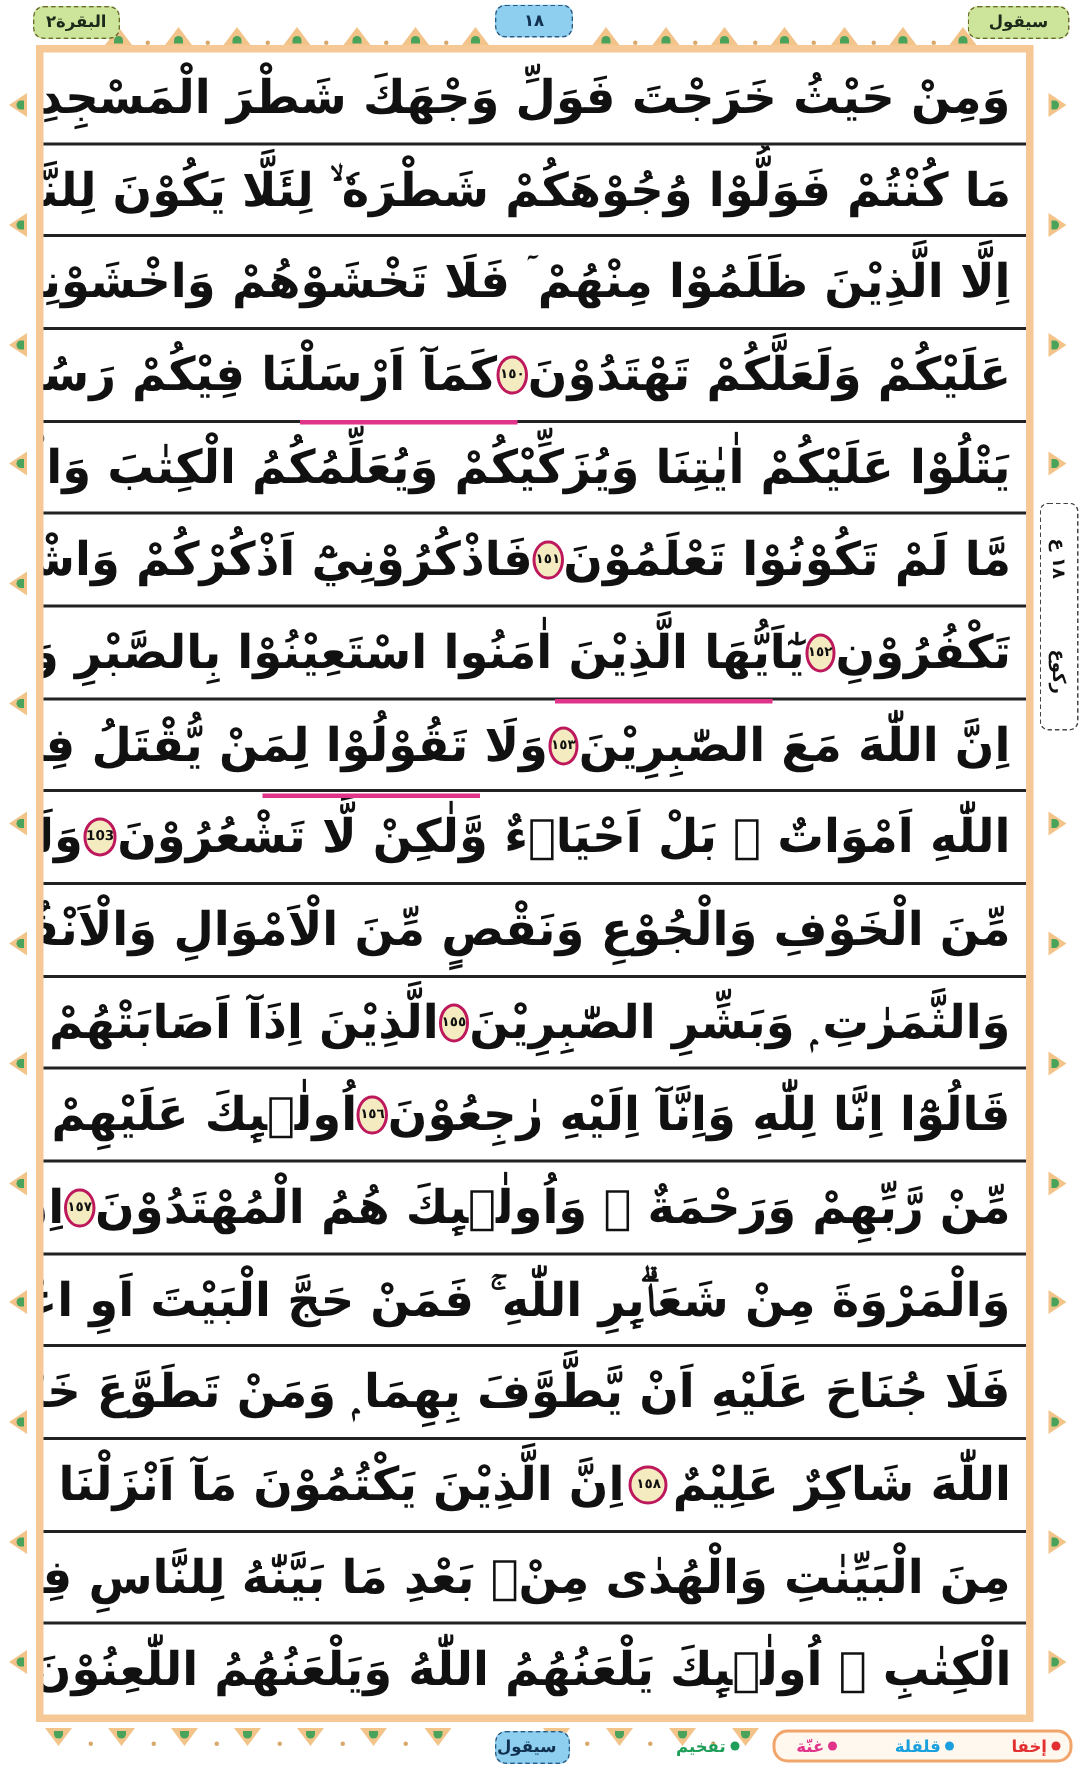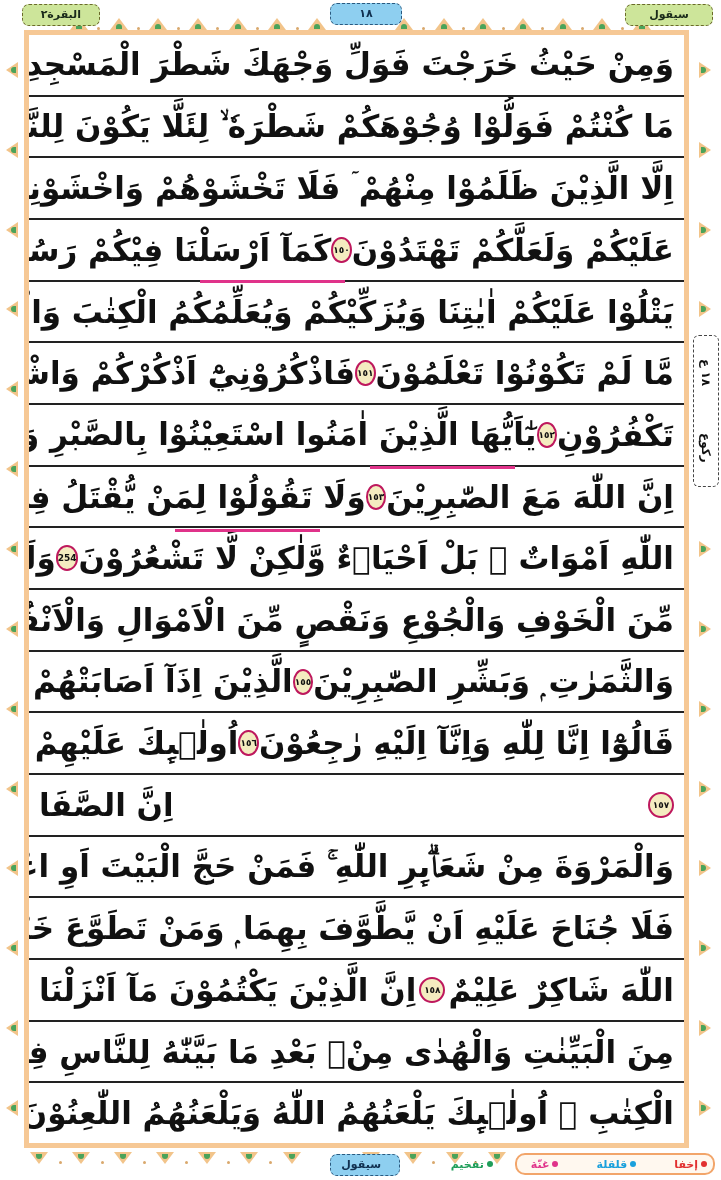--- a/index.html
+++ b/index.html
@@ -33,21 +33,21 @@
     }
     .ornament.down::before {
       bottom: auto; top: 0;
       border-bottom: none; border-top: 12px solid #f2c48a;
     }
     .ornament.down::after { bottom: auto; top: 2px; border-radius: 0 0 3px 3px; }
     .dot { width: 3px; height: 3px; background: #d9a86c; border-radius: 50%; }
 
     .pill {
       position: absolute; height: 20px; line-height: 20px;
-      padding: 0 18px; border: 1px dashed #6a6a2a; border-radius: 7px;
+      padding: 0 8px; border: 1px dashed #6a6a2a; border-radius: 7px;
       font-family: "DejaVu Sans", sans-serif; font-size: 11px; font-weight: bold;
       color: #1a2a1a; text-align: center; direction: rtl;
     }
     .pill-left { left: 22px; top: 4px; background: #cde59a; width: 40px; }
     .pill-right { right: 8px; top: 4px; background: #cde59a; width: 50px; }
     .pill-page { left: 330px; top: 3px; background: #8ecff0; width: 34px; border-color:#2a5a80; color:#103050; }
     .pill-manzil { left: 330px; top: 1154px; background: #8ecff0; width: 32px; border-color:#2a5a80; color:#103050; }
 
     .frame {
       position: absolute; left: 24px; top: 30px; width: 665px; height: 1118px;
@@ -219,37 +219,38 @@
     <span class="ayah">١٥٢</span>
     <span>يٰٓاَيُّهَا الَّذِيْنَ اٰمَنُوا اسْتَعِيْنُوْا بِالصَّبْرِ وَالصَّلٰوةِ ۭ</span>
   </div>
   <div class="line">
     <span>اِنَّ اللّٰهَ مَعَ الصّٰبِرِيْنَ</span>
     <span class="ayah">١٥٣</span>
     <span>وَلَا تَقُوْلُوْا لِمَنْ يُّقْتَلُ فِيْ سَبِيْلِ</span>
   </div>
   <div class="line">
     <span>اللّٰهِ اَمْوَاتٌ ۭ بَلْ اَحْيَاۗءٌ وَّلٰكِنْ لَّا تَشْعُرُوْنَ</span>
-    <span class="ayah">254</span>
+    <span class="ayah">103</span>
     <span>وَلَنَبْلُوَنَّكُمْ بِشَيْءٍ</span>
   </div>
   <div class="line">
       <span class="txt">مِّنَ الْخَوْفِ وَالْجُوْعِ وَنَقْصٍ مِّنَ الْاَمْوَالِ وَالْاَنْفُسِ</span>
     </div>
   <div class="line">
     <span>وَالثَّمَرٰتِ ۭ وَبَشِّرِ الصّٰبِرِيْنَ</span>
     <span class="ayah">١٥٥</span>
     <span>الَّذِيْنَ اِذَآ اَصَابَتْهُمْ مُّصِيْبَةٌ ۙ</span>
   </div>
   <div class="line">
     <span>قَالُوْٓا اِنَّا لِلّٰهِ وَاِنَّآ اِلَيْهِ رٰجِعُوْنَ</span>
     <span class="ayah">١٥٦</span>
     <span>اُولٰۗىِٕكَ عَلَيْهِمْ صَلَوٰتٌ</span>
   </div>
   <div class="line">
+    <span>مِّنْ رَّبِّهِمْ وَرَحْمَةٌ ۣ وَاُولٰۗىِٕكَ هُمُ الْمُهْتَدُوْنَ</span>
     <span class="ayah">١٥٧</span>
     <span>اِنَّ الصَّفَا</span>
   </div>
   <div class="line">
       <span class="txt">وَالْمَرْوَةَ مِنْ شَعَاۗىِٕرِ اللّٰهِ ۚ فَمَنْ حَجَّ الْبَيْتَ اَوِ اعْتَمَرَ</span>
     </div>
   <div class="line">
       <span class="txt">فَلَا جُنَاحَ عَلَيْهِ اَنْ يَّطَّوَّفَ بِهِمَا ۭ وَمَنْ تَطَوَّعَ خَيْرًا ۙ فَاِنَّ</span>
     </div>
   <div class="line">

